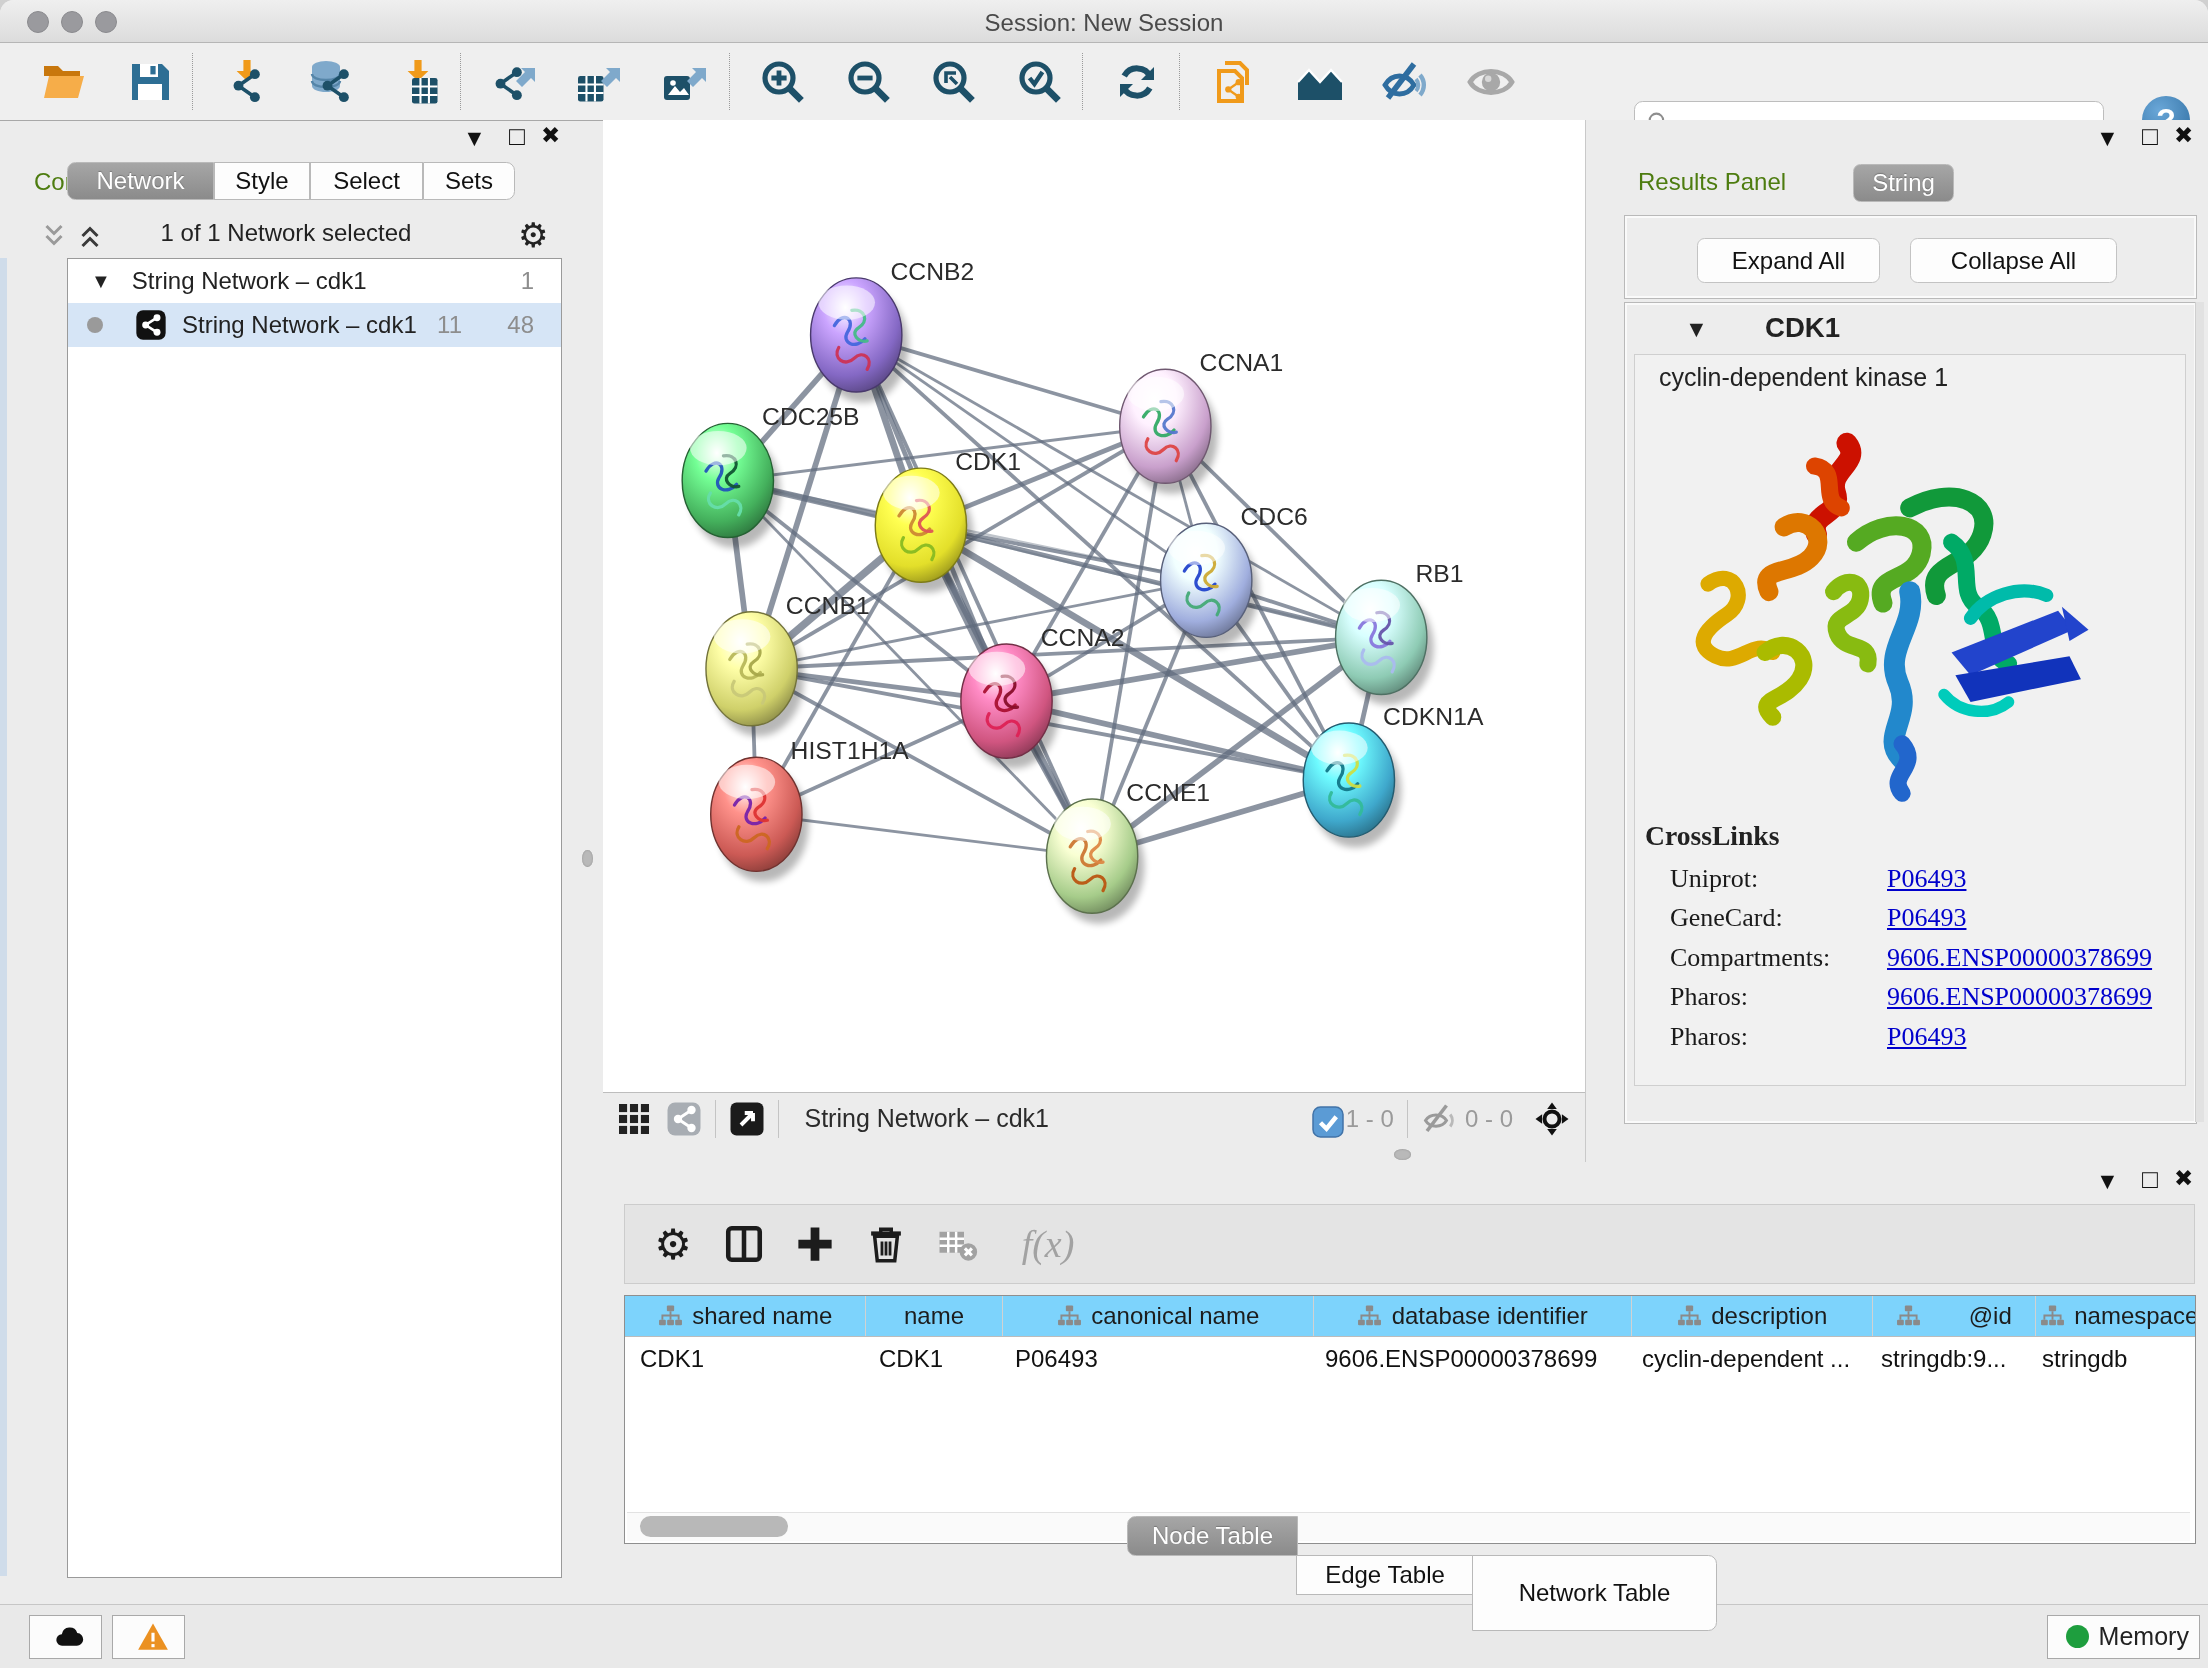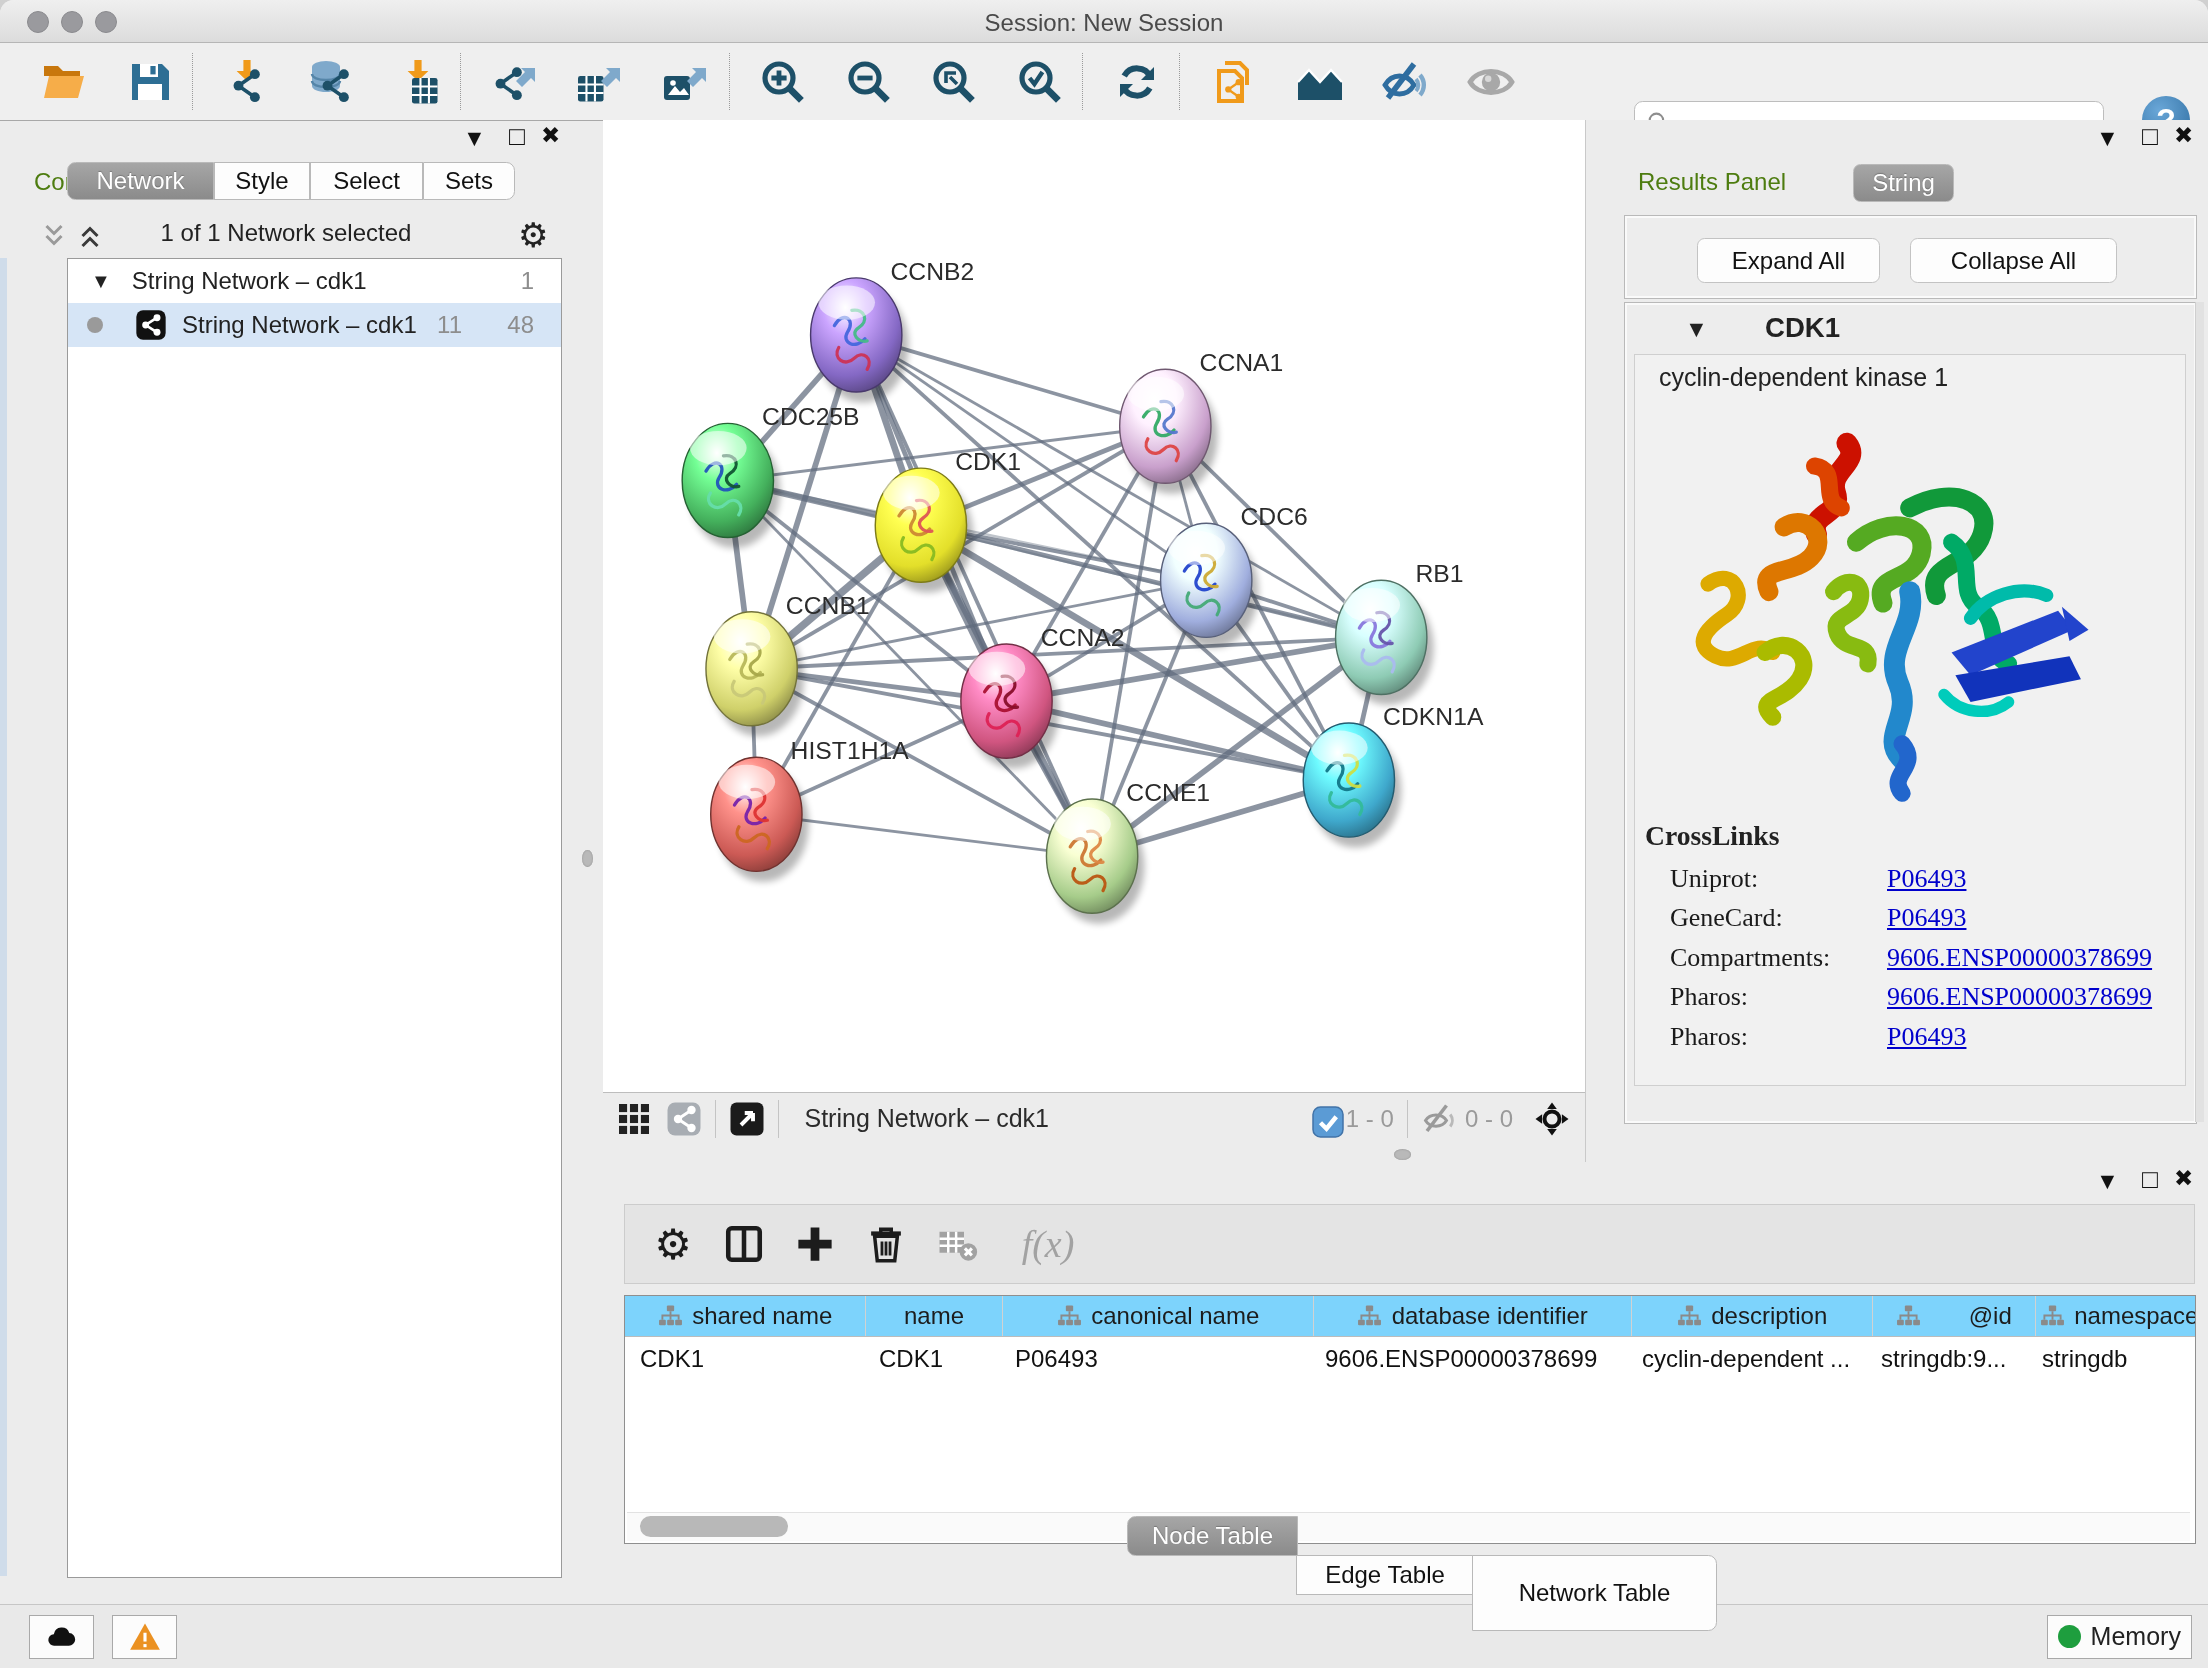--- a/index.html
+++ b/index.html
@@ -81,21 +81,21 @@
     align-items:center;flex:0 0 auto;white-space:nowrap;overflow:hidden;}
   #hscroll{position:absolute;left:1.9px;bottom:1.9px;width:1563px;height:28.5px;
     background:#fafafa;border-top:1px solid #e2e2e2;}
   #hthumb{position:absolute;left:13.3px;top:3.8px;width:148px;height:21px;
     background:#b8b8b8;border-radius:10.5px;}
   
   .bot-tab{position:absolute;top:1555px;height:38px;line-height:38px;}
   #statusbar{left:0;top:1604px;width:2208px;height:65px;background:#e9e9e9;
     border-top:1px solid #c6c6c6;}
   .st-btn{position:absolute;top:9.5px;height:42px;background:#fcfcfc;
-    border:1.9px solid #a9a9a9;display:flex;align-items:center;justify-content:center;}
+    border:1.9px solid #a9a9a9;display:flex;align-items:center;justify-content:center;padding-left:8px;}
   
   .nlabel{font-size:26px;fill:#2b2b2b;}
 </style>
 </head>
 <body>
 
 <div id="app">
 
   <div id="titlebar" class="abs">
     <div class="tl" style="left:27px"></div>

